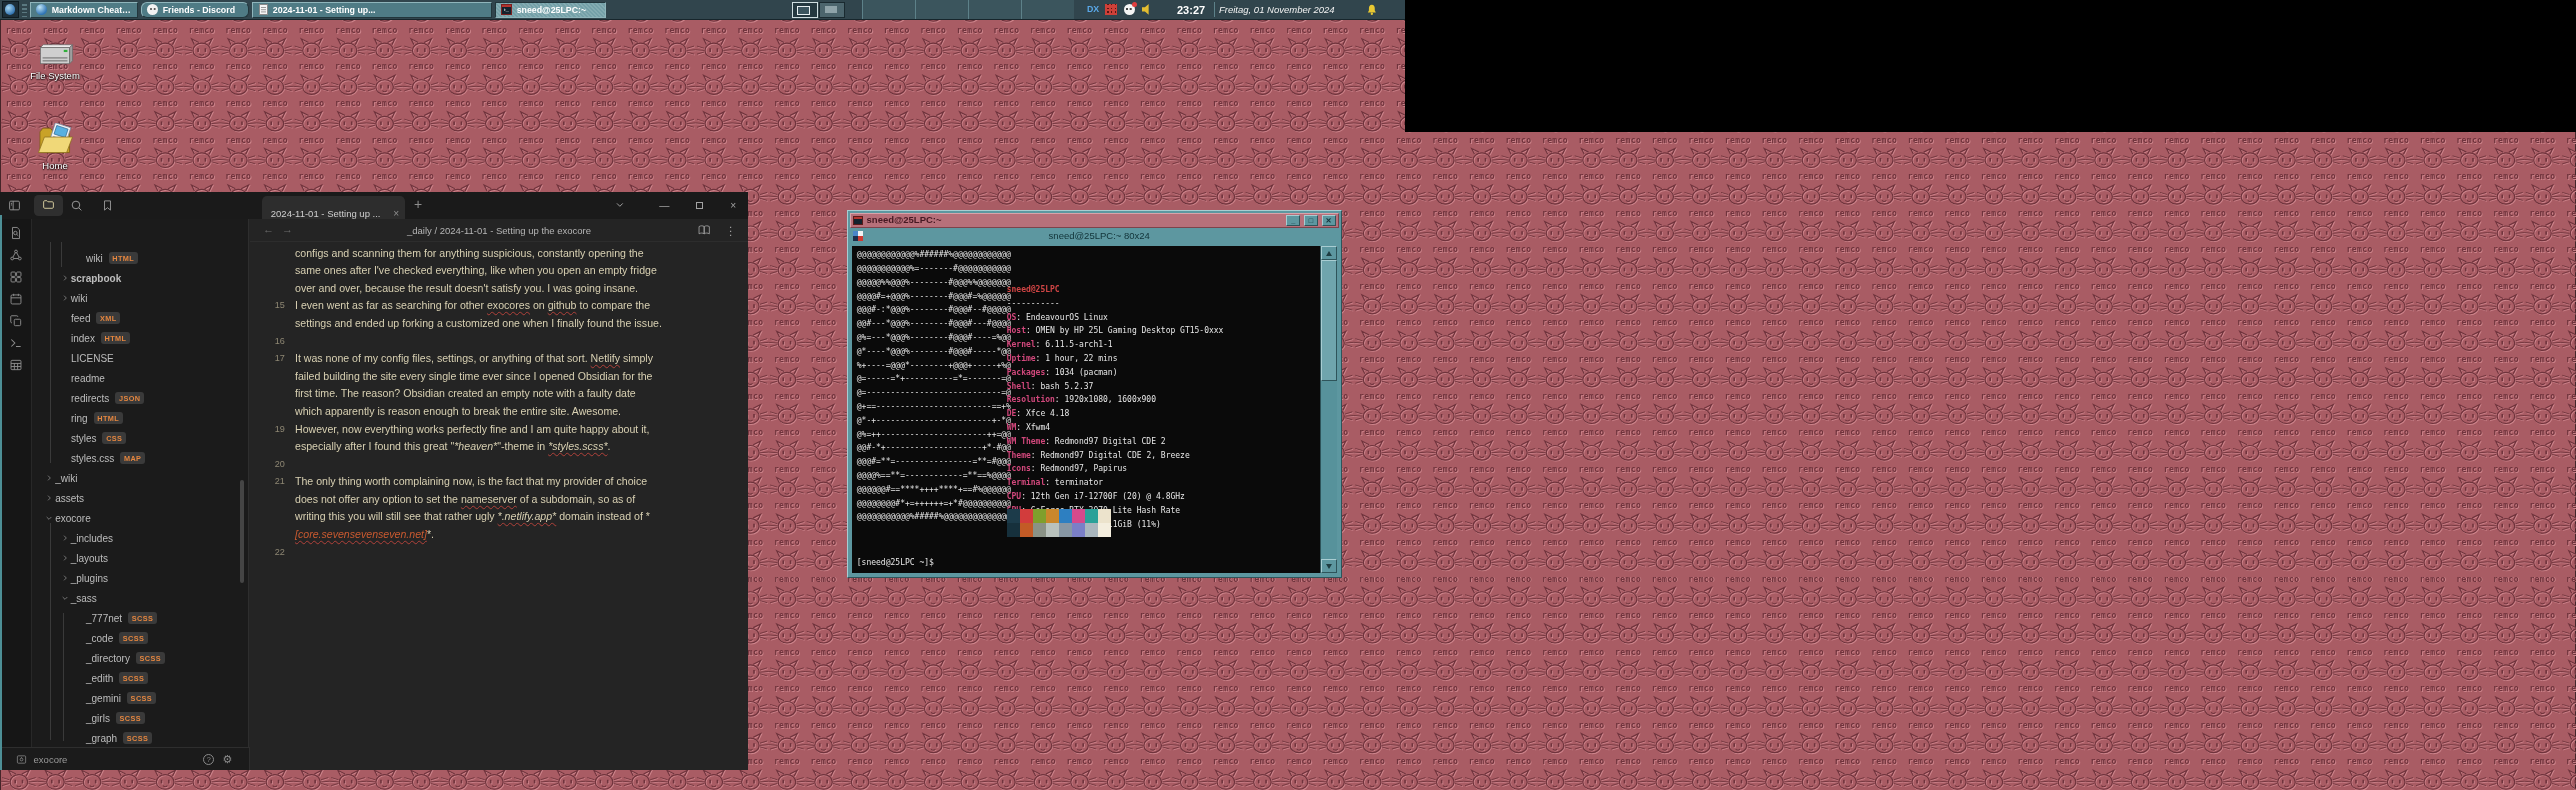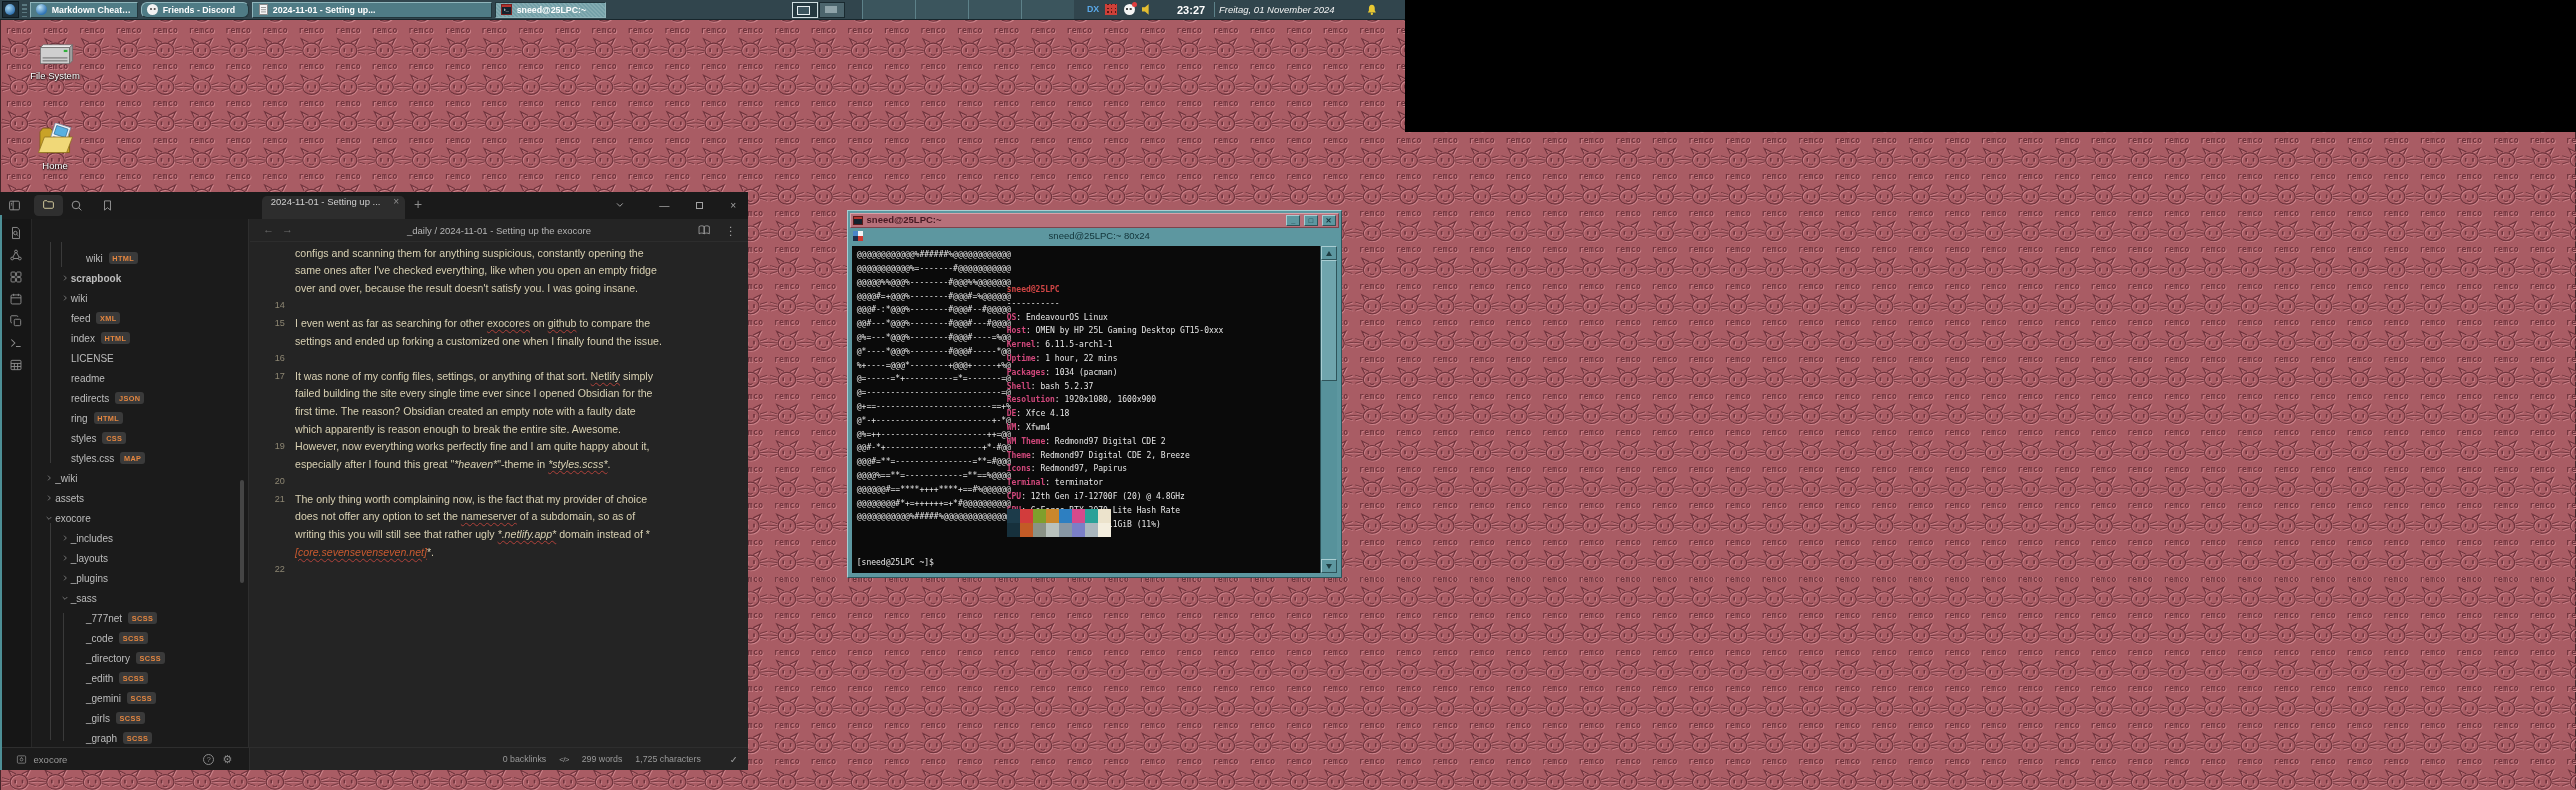--- a/index.html
+++ b/index.html
@@ -84,21 +84,21 @@
               background:#242424; z-index:20; font-family:"Liberation Sans",sans-serif; }
   .ob-accent { position:absolute; left:0; top:23.4px; bottom:0; width:2.2px; background:#4d8f96; z-index:5; }
   .ob-top { position:absolute; left:0; top:0; width:100%; height:27px; background:#1a1a1a; }
   .ob-hicon { position:absolute; top:5.9px; width:16px; height:16px; color:#9a9a9a;
               display:flex; align-items:center; justify-content:center; }
   .ob-hicon svg { width:13px; height:13px; }
   .ob-chip { position:absolute; left:34px; top:2.9px; width:29px; height:21px; background:#2f2f2f;
              border-radius:4.4px; display:flex; align-items:center; justify-content:center; color:#dcd2a4; }
   .ob-chip svg { width:13px; height:13px; }
   .ob-tab { position:absolute; left:262px; top:4.4px; width:143px; height:23px; background:#2d2d2d;
-            border-radius:5.1px 5.1px 0 0; display:flex; align-items:flex-start; padding:0 5.9px 0 8.8px; gap:3px; }
+            border-radius:5.1px 5.1px 0 0; display:flex; align-items:flex-end; padding:0 5.9px 0 8.8px; gap:3px; }
   .ob-tab .ttl { flex:1; color:#cfcfcf; font-size:9.5px; white-space:nowrap; overflow:hidden; text-overflow:ellipsis; }
   .ob-tab .tx { color:#8d8d8d; font-size:10.2px; }
   .ob-newtab { position:absolute; left:414px; top:5.1px; color:#8d8d8d; font-size:14px; line-height:14.6px; }
   .ob-wc { position:absolute; top:6.6px; color:#a2a2a2; font-size:10.2px; line-height:13px; width:14.6px; text-align:center; }
   .ob-wc svg { width:11.7px; height:11.7px; }
   .ob-wc .sq { display:inline-block; width:6.6px; height:6.6px; border:0.7px solid #a2a2a2; }
 
   .ob-ribbon { position:absolute; left:0; top:27px; bottom:23px; width:32px; background:#161616;
                border-right:0.7px solid #282828; }
   .ob-ric { position:absolute; left:8.8px; width:14.6px; height:14.6px; color:#8e8e8e; }
@@ -640,26 +640,20 @@
       <div class="ed-body" id="ed-body">
           <div class="ed-row">
             <div class="ed-gutter"></div>
             <div class="ed-lines">
               <div class="ed-line"><span>configs and scanning them for anything suspicious, constantly opening the</span></div>
               <div class="ed-line"><span>same ones after I've checked everything, like when you open an empty fridge</span></div>
               <div class="ed-line"><span>over and over, because the result doesn't satisfy you. I was going insane.</span></div>
             </div>
           </div>
           <div class="ed-row">
-            <div class="ed-gutter">14</div>
-            <div class="ed-lines">
-              <div class="ed-line"></div>
-            </div>
-          </div>
-          <div class="ed-row">
             <div class="ed-gutter">15</div>
             <div class="ed-lines">
               <div class="ed-line"><span>I even went as far as searching for other </span><span class="sq">exocores</span><span> on </span><span class="sq">github</span><span> to compare the</span></div>
               <div class="ed-line"><span>settings and ended up forking a customized one when I finally found the issue.</span></div>
             </div>
           </div>
           <div class="ed-row">
             <div class="ed-gutter">16</div>
             <div class="ed-lines">
               <div class="ed-line"></div>
@@ -709,27 +703,20 @@
       <span class="vic">
         <svg viewBox="0 0 24 24" fill="none" stroke="currentColor" stroke-width="1.7">
           <rect x="3" y="4" width="18" height="16" rx="2"></rect>
             <circle cx="12" cy="12" r="3"></circle>
             <line x1="12" y1="9" x2="12" y2="7"></line>
         </svg>
         </span>
       <span class="vname" style="margin-left:5.9px">exocore</span>
       <span class="helpc">?</span>
       <span class="gear">⚙</span>
-    </div>
-    <div class="ob-statusright">
-      <span>0 backlinks</span>
-      <span class="code">&lt;/&gt;</span>
-      <span>299 words</span>
-      <span>1,725 characters</span>
-      <span class="chk">✓</span>
     </div>
   </div>
 
   <div id="terminal">
     <div class="t-title">
       <span class="t-micon"></span>
       <span class="tt">sneed@25LPC:~</span>
       <span class="t-btn">_</span>
       <span class="t-btn">□</span>
       <span class="t-btn">✕</span>

